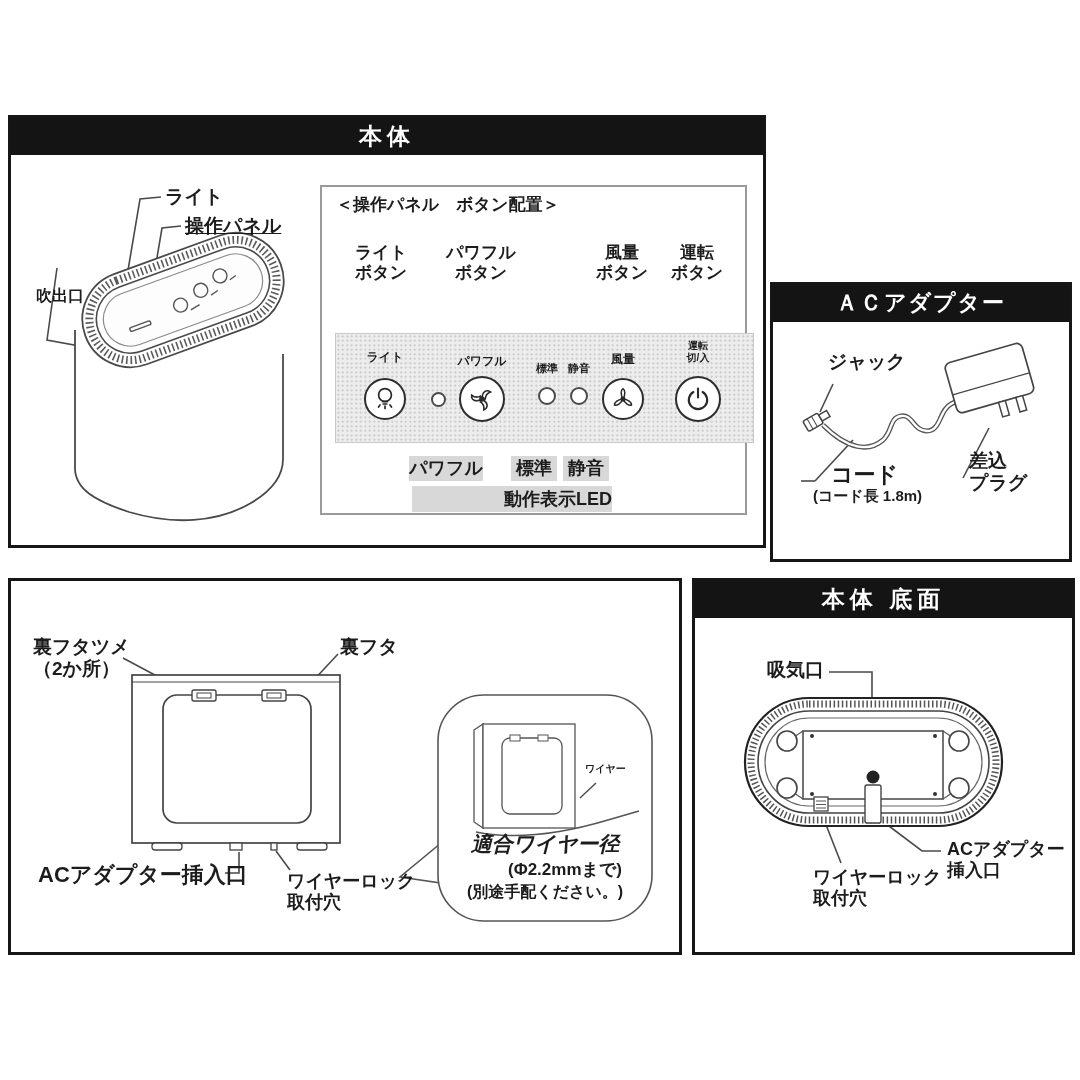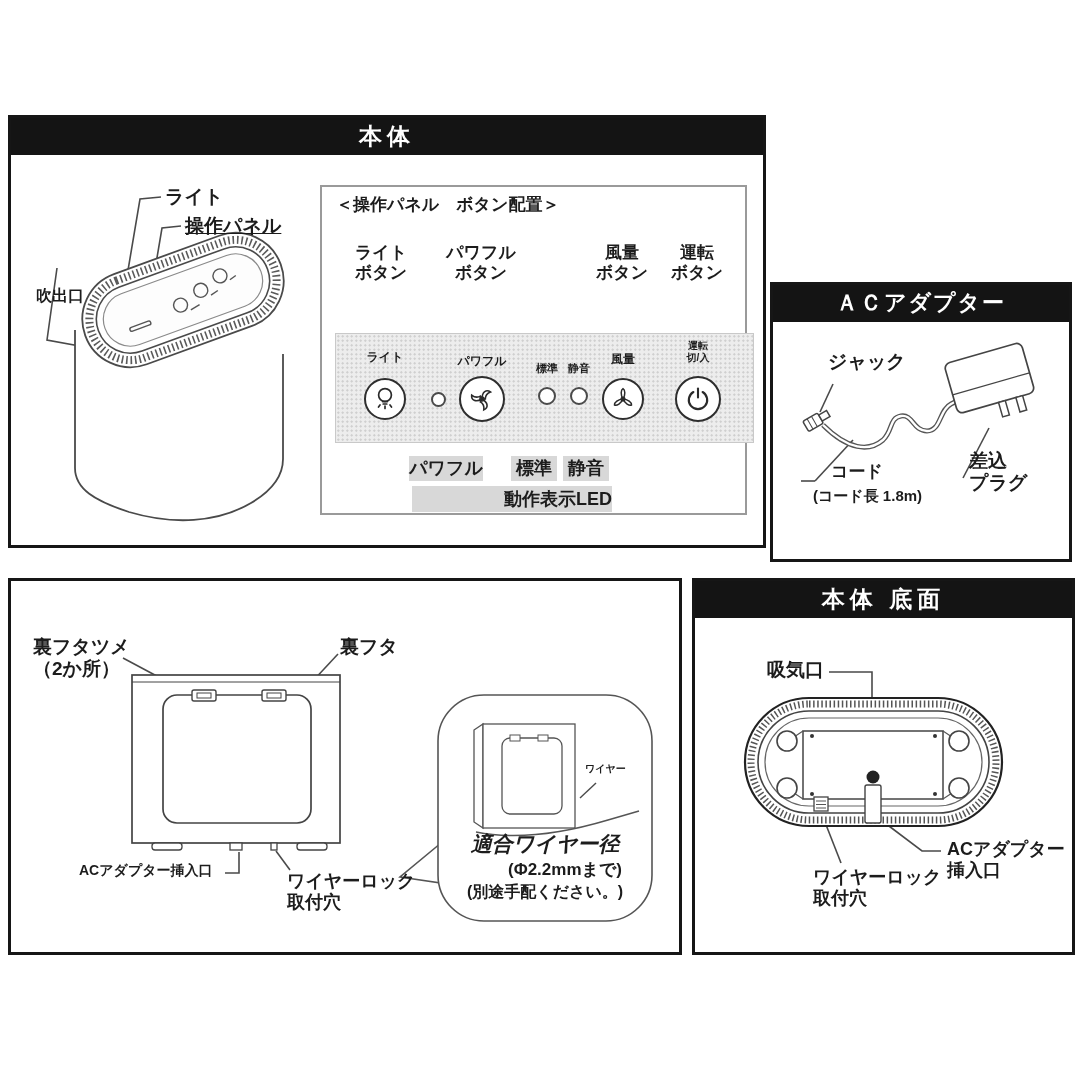--- a/index.html
+++ b/index.html
@@ -177,21 +177,21 @@
 
       <g transform="translate(217,88) rotate(-16)">
         <rect x="-40" y="-28" width="80" height="52" rx="6" fill="#fff" stroke="#444" stroke-width="1.7"></rect>
         <line x1="-40" y1="4" x2="40" y2="4" stroke="#444" stroke-width="1.2"></line>
         <rect x="2" y="24" width="7" height="15" fill="#fff" stroke="#444" stroke-width="1.5"></rect>
         <rect x="20" y="24" width="7" height="15" fill="#fff" stroke="#444" stroke-width="1.5"></rect>
       </g>
     </svg>
 
     <div class="lbl" style="left:55px;top:66px;font-size:19px;">ジャック</div>
-    <div class="lbl" style="left:58px;top:177px;font-size:17px;">コード</div>
+    <div class="lbl" style="left:58px;top:177px;font-size:22px;">コード</div>
     <div class="lbl" style="left:40px;top:202px;font-size:15px;">(コード長 1.8m)</div>
     <div class="lbl" style="left:196px;top:165px;font-size:19px;">
       <span>差込</span><br>
       <span>プラグ</span>
     </div>
   </div>
 
   <div class="panel" style="left:8px;top:578px;width:674px;height:377px;">
 
     <svg class="svgfill" viewBox="0 0 668 371">
@@ -233,21 +233,21 @@
         </g>
         <path d="M585,202 L569,217" stroke="#4a4a4a" stroke-width="1.4" fill="none"></path>
       </g>
     </svg>
 
     <div class="lbl" style="left:22px;top:55px;font-size:19px;">
       <span>裏フタツメ</span><br>
       <span>（2か所）</span>
     </div>
     <div class="lbl" style="left:329px;top:55px;font-size:19px;">裏フタ</div>
-    <div class="lbl" style="left:27px;top:281px;font-size:14px;margin-left:41px;">ACアダプター挿入口</div>
+    <div class="lbl" style="left:27px;top:281px;font-size:22px;">ACアダプター挿入口</div>
     <div class="lbl" style="left:276px;top:290px;font-size:18px;">
       <span>ワイヤーロック</span><br>
       <span>取付穴</span>
     </div>
     <div class="lbl" style="left:574px;top:182px;font-size:10px;font-family:Liberation Serif, serif;">ワイヤー</div>
     <div class="lbl ctr" style="left:434px;top:251px;width:200px;font-size:21px;font-style:italic;">適合ワイヤー径</div>
     <div class="lbl ctr" style="left:454px;top:279px;width:200px;font-size:17px;">(Φ2.2mmまで)</div>
     <div class="lbl ctr" style="left:434px;top:302px;width:200px;font-size:16px;">(別途手配ください。)</div>
   </div>
 

